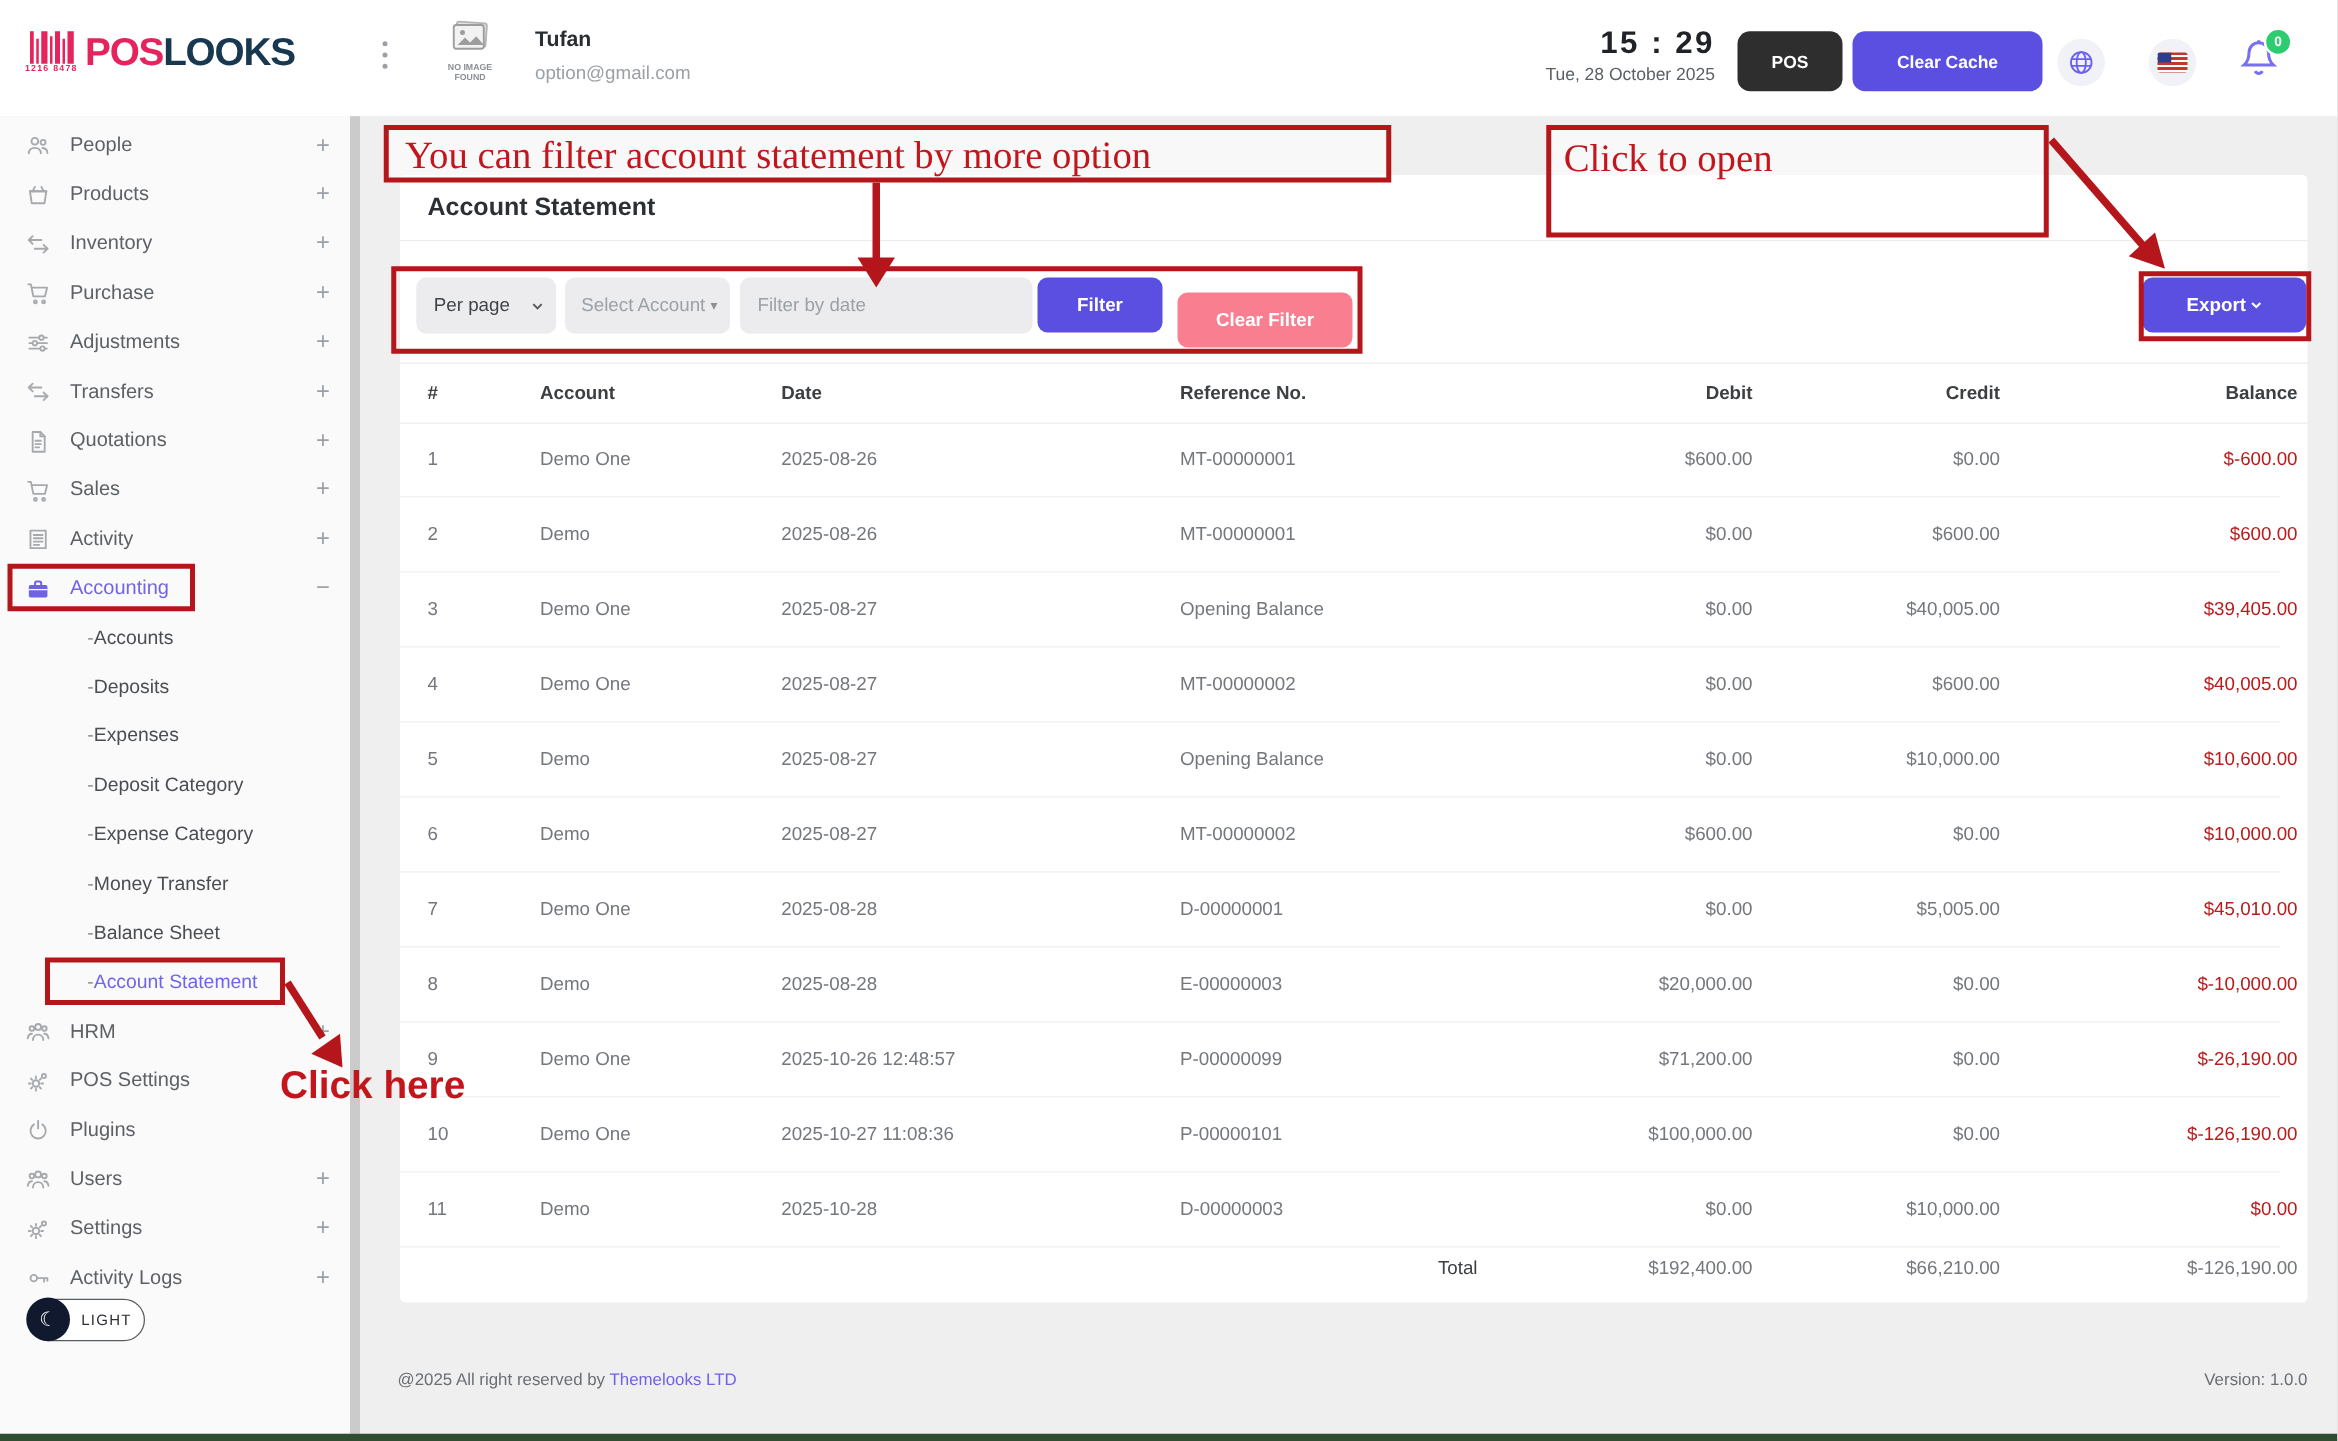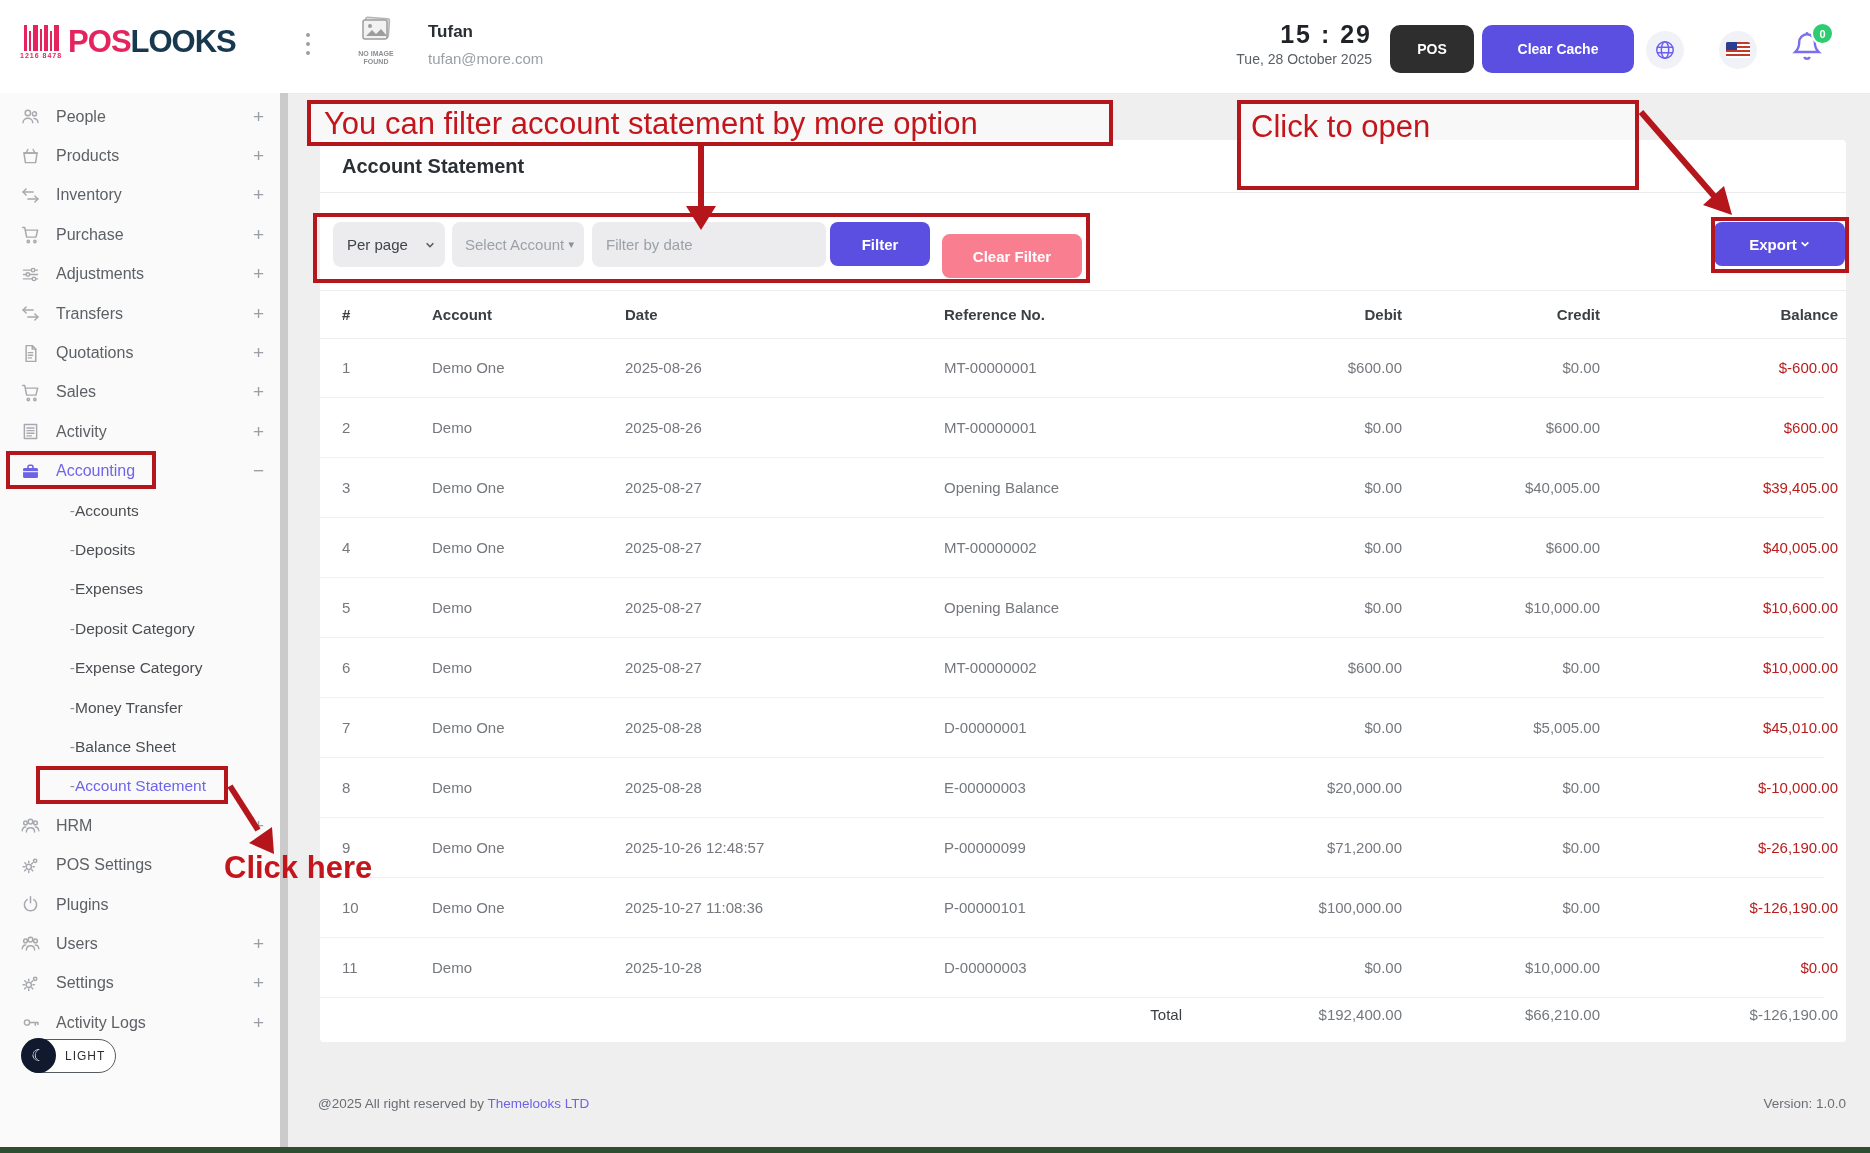--- a/index.html
+++ b/index.html
@@ -79,21 +79,21 @@
   #trow-total .tl{grid-column:4;text-align:right;padding-right:20px;color:#3c4043;}
   #trow-total .c4,#trow-total .c5,#trow-total .c6{text-align:right;}
 
   
   #footer-l{position:absolute;left:318px;top:1096px;font-size:13.5px;color:#6a6f75;}
   #footer-l a{color:#6e62e5;text-decoration:none;}
   #footer-r{position:absolute;right:24px;top:1096px;font-size:13.5px;color:#6a6f75;}
   #bottombar{position:absolute;left:0;top:1147px;width:1870px;height:6px;background:#2e4d31;}
 
   
-  .ann-box{position:absolute;border:4px solid #b5161b;box-sizing:border-box;background:rgba(255,255,255,0.55);color:#c3161c;z-index:50;}
+  .ann-box{position:absolute;border:4px solid #b5161b;box-sizing:border-box;background:rgba(255,255,255,0.55);color:#c3161c;z-index:50;font-family:Liberation Serif, serif;}
   #ann1{left:307px;top:100px;width:806px;height:46px;font-size:31px;line-height:39px;padding-left:13px;white-space:nowrap;}
   #ann2{left:1237px;top:100px;width:402px;height:90px;font-size:31px;line-height:39px;padding:3px 0 0 10px;}
   #ann-filterbox{position:absolute;left:313px;top:213px;width:777px;height:70px;border:4px solid #b5161b;box-sizing:border-box;z-index:50;pointer-events:none;}
   #ann-exportbox{position:absolute;left:1711px;top:217px;width:138px;height:56px;border:4px solid #b5161b;box-sizing:border-box;z-index:50;pointer-events:none;}
   #ann-clickhere{position:absolute;left:224px;top:850px;font-size:31px;font-weight:600;color:#c3161c;z-index:50;}
   #arrows{position:absolute;left:0;top:0;width:1870px;height:1153px;pointer-events:none;z-index:49;}
 </style>
 </head>
 <body>
 
@@ -124,21 +124,21 @@
     <div id="avatar">
       <svg class="ph" width="34" height="28" viewBox="0 0 34 28">
         <rect x="6" y="2" width="24" height="19" rx="2" fill="#e3e3e3" stroke="#b5b5b5" stroke-width="1.5" transform="rotate(4 18 11)"></rect>
         <rect x="4" y="4" width="24" height="19" rx="2" fill="#f2f2f2" stroke="#9d9d9d" stroke-width="1.5"></rect>
         <circle cx="11" cy="10" r="2" fill="#9d9d9d"></circle>
         <path d="M7 20l6-6 4 4 5-5 6 7z" fill="#9d9d9d"></path>
       </svg>
       <div class="ph-t"><span>NO IMAGE</span><br><span>FOUND</span></div>
     </div>
     <div id="uname">Tufan</div>
-    <div id="uemail">tufan@more.com</div>
+    <div id="uemail">option@gmail.com</div>
     <div id="clock">
       <div class="t">15 : 29</div>
       <div class="d">Tue, 28 October 2025</div>
     </div>
     <button class="hbtn" id="btn-pos">POS</button>
     <button class="hbtn" id="btn-cache">Clear Cache</button>
     <div class="hcirc" id="circ-globe">
       <svg width="22" height="22" viewBox="0 0 24 24" fill="none" stroke="#6a5ff0" stroke-width="1.6">
         <circle cx="12" cy="12" r="9"></circle>
           <ellipse cx="12" cy="12" rx="4" ry="9"></ellipse>

